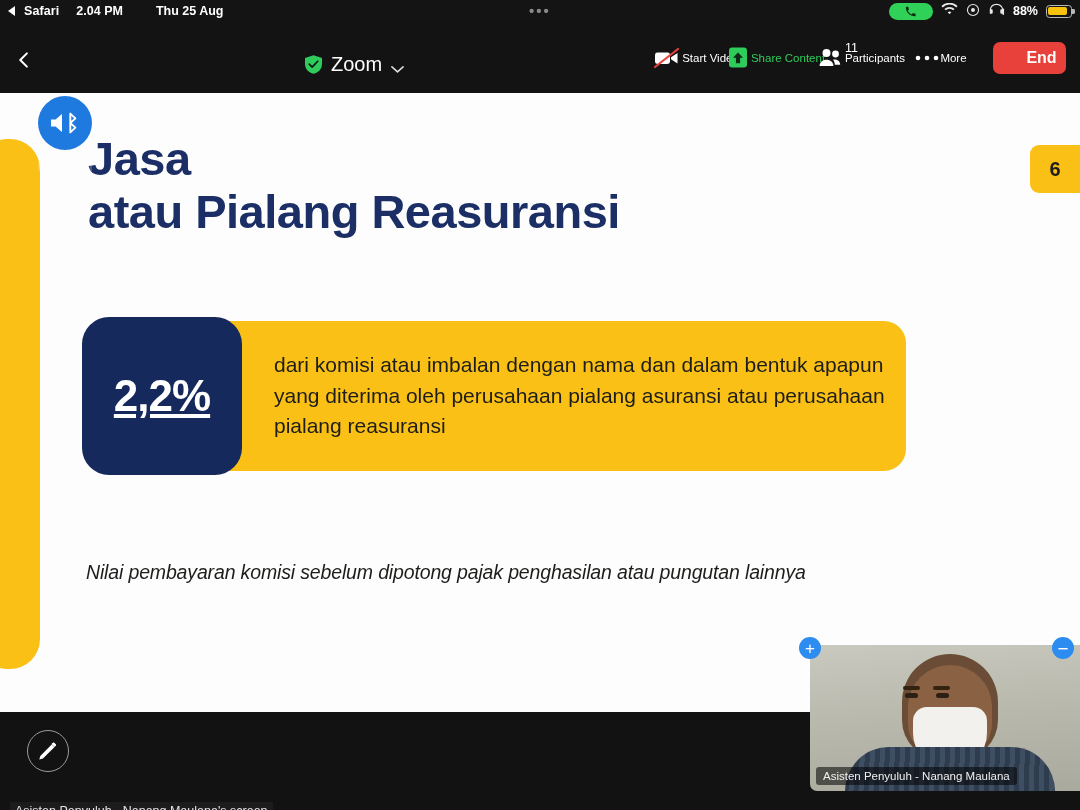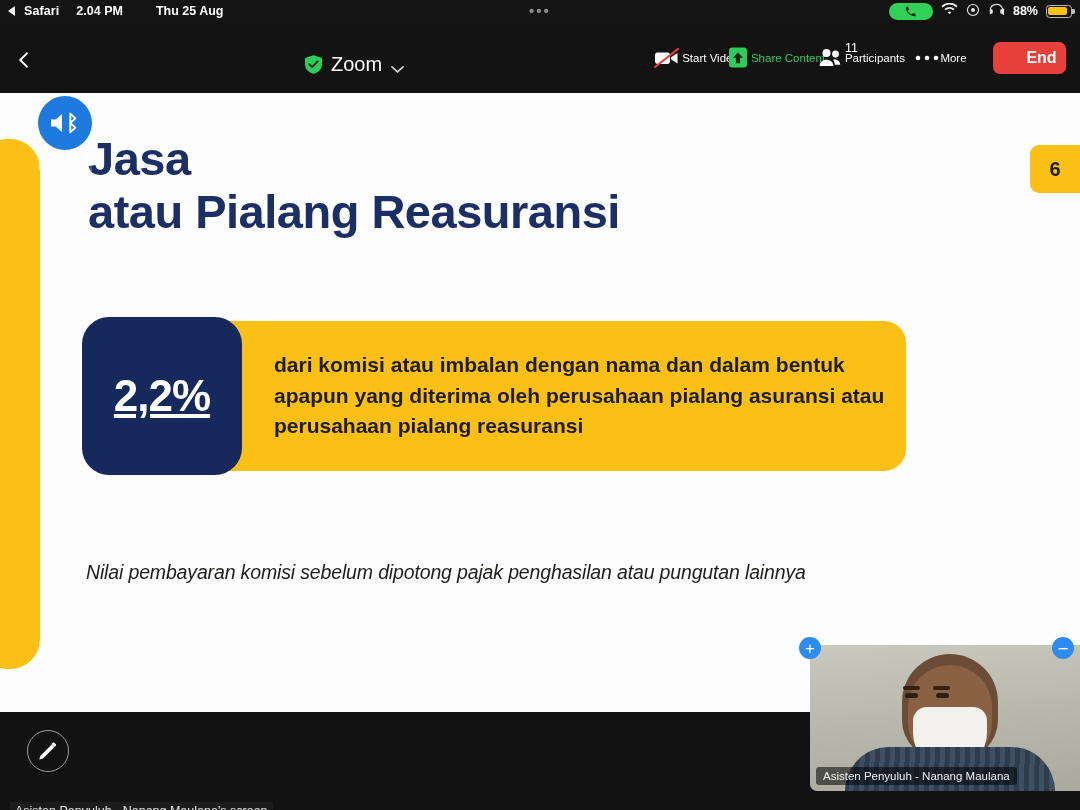--- a/index.html
+++ b/index.html
@@ -115,21 +115,21 @@
   }
   .pct-badge{
     position:absolute; left:-2px; top:-4px;
     width:160px; height:158px;
     background:#16295c; border-radius:27px;
     display:flex; align-items:center; justify-content:center;
     color:#fff; font-size:44px; font-weight:700; letter-spacing:-1px;text-decoration:underline;
   }
   .callout-text{
     margin-left:190px; margin-right:18px;
-    color:#1d1d1b; font-size:21px; line-height:1.45;font-weight:bold;
+    color:#1d1d1b; font-size:21px; line-height:1.45;
   }
   .footnote{
     position:absolute; left:86px; top:468px;
     color:#1d1d1b; font-size:19.5px; font-style:italic;
     letter-spacing:-.15px;
   }
   .pagetab{
     position:absolute; right:0; top:52px;
     width:50px; height:48px;
     background:#fbc016; border-radius:9px 0 0 9px;

